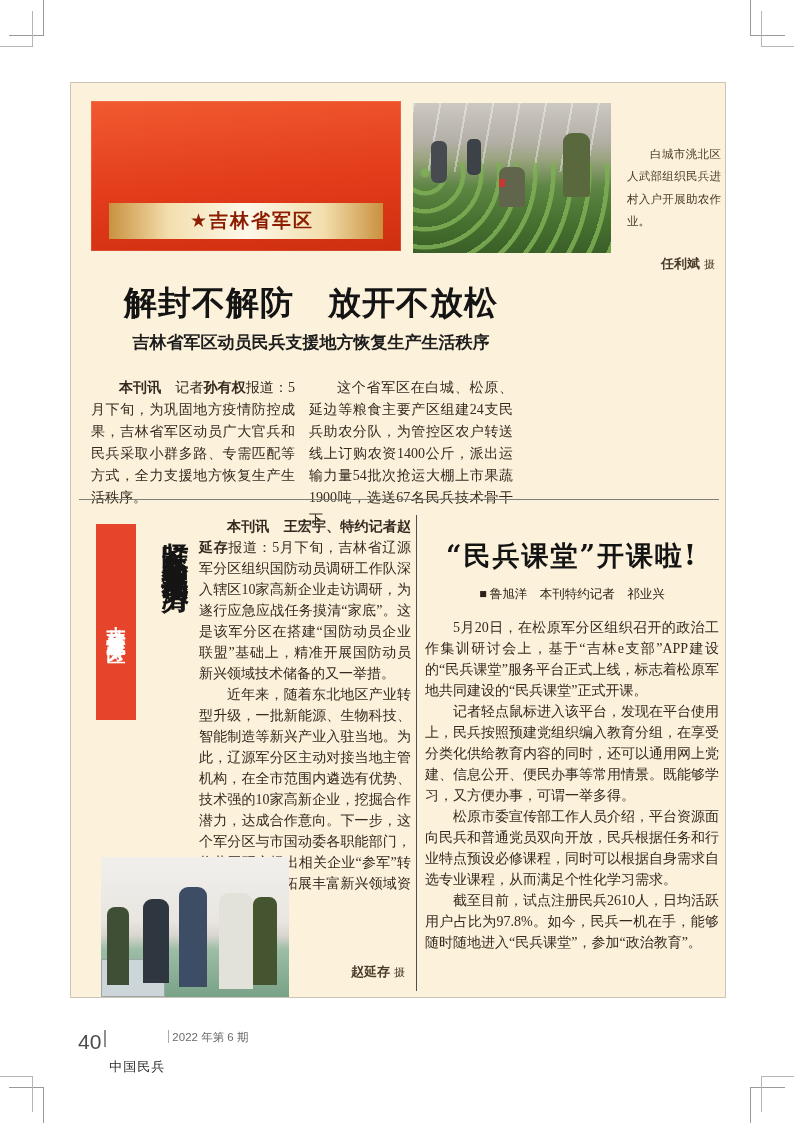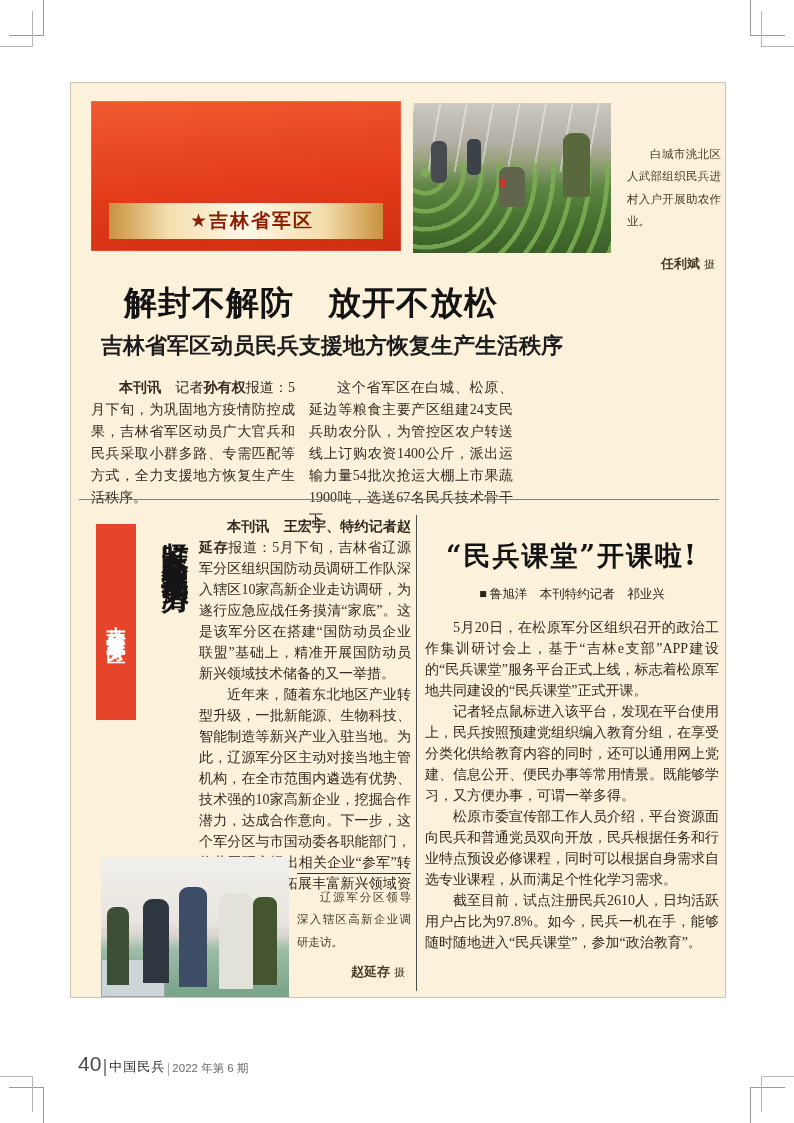--- a/index.html
+++ b/index.html
@@ -57,21 +57,21 @@
             font-size:12px; color:#4a3c28; }
   .credit-name { font-weight:bold; font-size:13px; }
   .credit-suffix { font-size:11px; margin-left:4px; }
 
   
   .a1-headline { position:absolute; left:30px; top:198px; width:420px; text-align:center;
             font-family:"Liberation Sans","DejaVu Sans",sans-serif; font-weight:bold;
             font-size:33px; letter-spacing:1px; color:#141414; white-space:nowrap; }
   .a1-subhead  { position:absolute; left:30px; top:248px; width:420px; text-align:center;
             font-family:"Liberation Sans","DejaVu Sans",sans-serif; font-weight:bold;
-            font-size:22px; color:#1d1d1d; white-space:nowrap; }
+            font-size:17px; color:#1d1d1d; white-space:nowrap; }
   .a1-cols { position:absolute; left:20px; top:294px; width:422px; display:flex; gap:14px; }
   .a1-col  { width:204px; font-size:14px; line-height:22px; text-align:justify; }
   .a1-col3 { position:absolute; left:442px; top:196px; width:198px;
              font-size:14px; line-height:22px; text-align:justify; }
   .indent { text-indent:2em; }
   .b { font-weight:bold; }
 
   .h-divider { position:absolute; left:8px; top:416px; width:640px; height:0;
             border-top:1px solid #7d7d7d; }
   .v-divider { position:absolute; left:345px; top:432px; height:476px; width:0;
@@ -107,21 +107,21 @@
             font-size:12px; color:#4a3c28; }
 
   
   .a3 { position:absolute; left:354px; top:436px; width:294px; }
   .a3-headline { text-align:center; font-family:"DejaVu Serif","Liberation Serif",serif;
             font-weight:bold; font-size:27px; letter-spacing:2px; color:#141414; margin-top:19px; }
   .a3-byline { text-align:center; font-size:12.5px; color:#2c2418; margin-top:12px; margin-bottom:14px; }
   .a3-body p { font-size:14px; line-height:21px; text-align:justify; text-indent:2em; }
 
   
-  .footer { position:absolute; left:78px; top:1030px; display:flex; align-items:flex-end; gap:3px; }
+  .footer { position:absolute; left:78px; top:1030px; display:flex; align-items:flex-start; gap:3px; }
   .pg-num { font-family:"Liberation Sans","DejaVu Sans",sans-serif; font-size:21px; color:#4b4b4b; }
   .f-bar1 { width:2px; height:17px; background:#8f8f8f; }
   .f-bar2 { width:1px; height:13px; background:#aaaaaa; }
   .mag-name { font-family:"Liberation Sans","DejaVu Sans",sans-serif; font-weight:normal;
               font-size:13px; color:#2b2b2b; letter-spacing:1px;margin-top:28px; }
   .issue { font-family:"Liberation Sans","DejaVu Sans",sans-serif; font-size:11.5px; color:#6a6a6a; }
 </style>
 </head>
 <body>
 
@@ -177,21 +177,20 @@
   </div>
 
   <div class="photo2">
     <div class="fig f-case"></div>
     <div class="fig f-uni2"></div>
     <div class="fig f-suit"></div>
     <div class="fig f-uni1"></div>
     <div class="fig f-shirt"></div>
     <div class="fig f-uni3"></div>
   </div>
-  <div class="caption2">辽源军分区领导深入辖区高新企业调研走访。</div>
   <div class="credit2">
     <span class="credit-name">赵延存</span><span class="credit-suffix">摄</span>
   </div>
 
   <div class="a3">
     <div class="a3-headline">“民兵课堂”开课啦!</div>
     <div class="a3-byline">■ 鲁旭洋　本刊特约记者　祁业兴</div>
     <div class="a3-body">
       <p>5月20日，在松原军分区组织召开的政治工作集训研讨会上，基于“吉林e支部”APP建设的“民兵课堂”服务平台正式上线，标志着松原军地共同建设的“民兵课堂”正式开课。</p>
       <p>记者轻点鼠标进入该平台，发现在平台使用上，民兵按照预建党组织编入教育分组，在享受分类化供给教育内容的同时，还可以通用网上党建、信息公开、便民办事等常用情景。既能够学习，又方便办事，可谓一举多得。</p>

